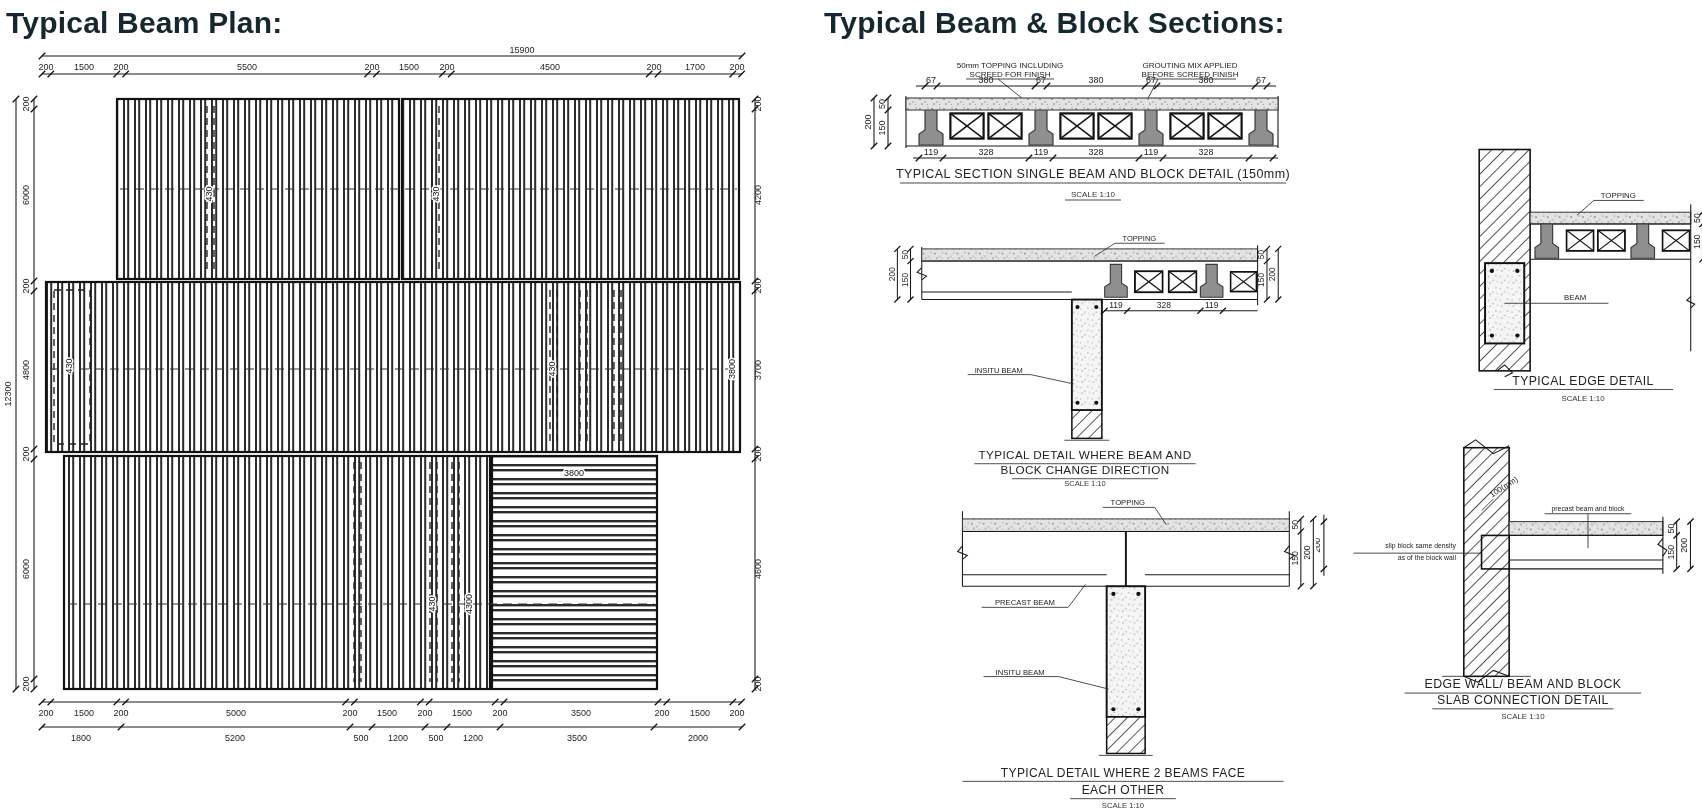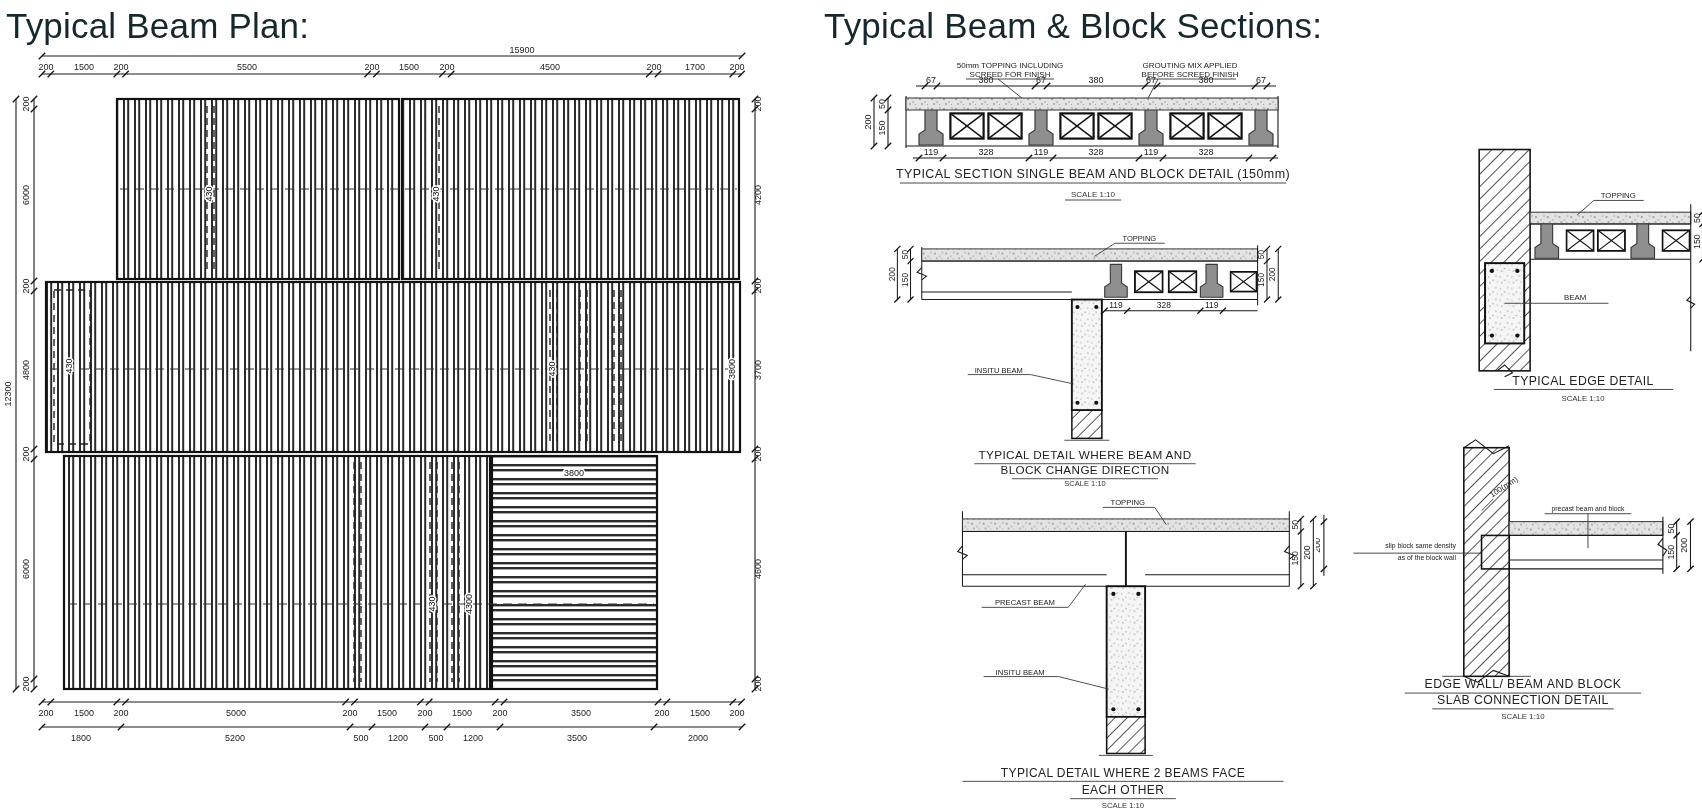--- a/index.html
+++ b/index.html
@@ -2,21 +2,21 @@
 <html><head>
 <meta charset="utf-8">
 <style>
   *{margin:0;padding:0;box-sizing:border-box}
   html,body{background:#fff}
   body{font-family:"Liberation Sans",sans-serif}
   .page{position:relative;width:1702px;height:811px;background:#fff;overflow:hidden}
   .panel{position:absolute;top:0;height:811px}
   .panel-left{left:0;width:788px}
   .panel-right{left:818px;width:912px}
-  h1.title{font-size:35px;font-weight:400;color:#17272e;letter-spacing:.2px;padding:6px 0 0 6px;white-space:pre}
+  h1.title{font-size:30px;font-weight:700;color:#17272e;letter-spacing:.2px;padding:6px 0 0 6px;white-space:pre}
   .panel svg{position:absolute}
   svg text{font-family:"Liberation Sans",sans-serif;fill:#1a1a1a}
   .ln{stroke:#1a1a1a;stroke-width:1.1;fill:none}
   .ln2{stroke:#111;stroke-width:2;fill:none}
   .lnt{stroke:#333;stroke-width:.9;fill:none}
   .dash{stroke:#222;stroke-width:1.4;fill:none;stroke-dasharray:7 5}
   .dashh{stroke:#333;stroke-width:1.1;fill:none;stroke-dasharray:9 6}
   g.dim text,text.dim{font-size:9px;text-anchor:middle;fill:#1c1c1c}
   g[data-ticks] line{stroke:#111;stroke-width:1.3}
   text.note{font-size:8px;text-anchor:middle}

